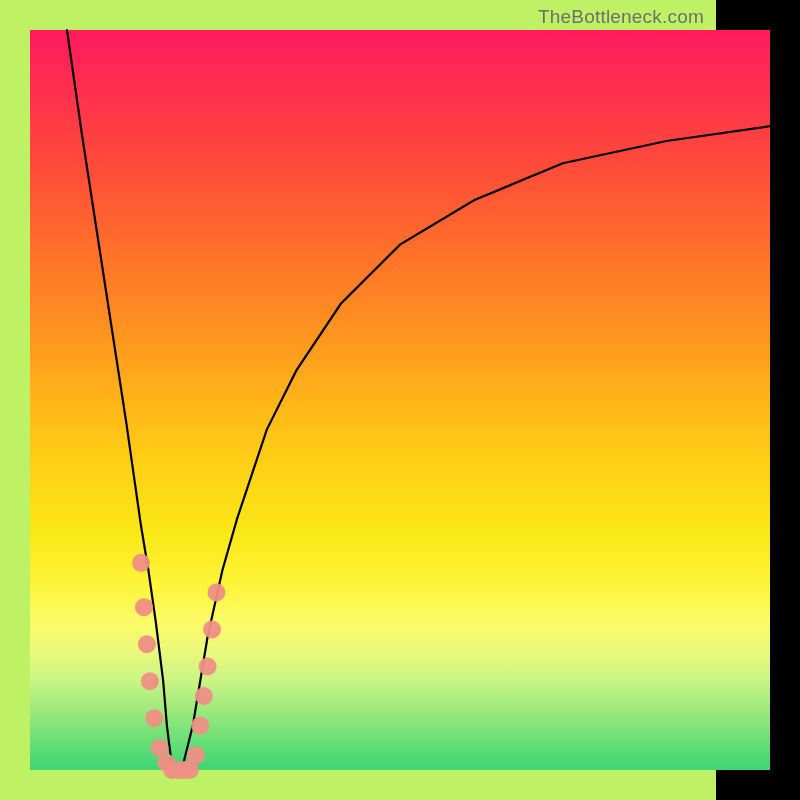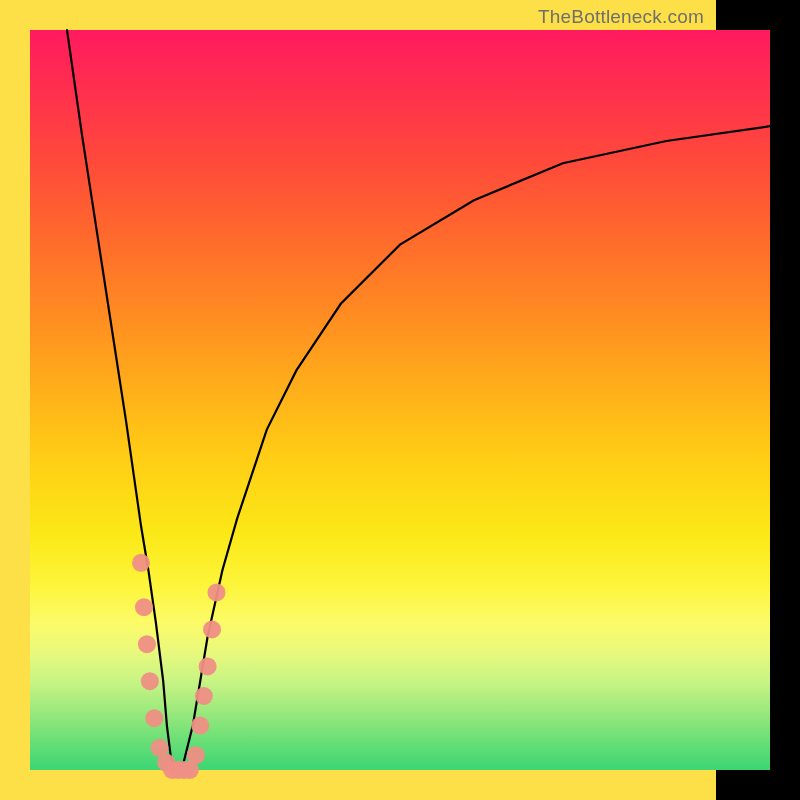--- a/index.html
+++ b/index.html
@@ -10,21 +10,21 @@
     overflow: hidden;
     background: #000;
     font-family: Arial, Helvetica, sans-serif;
   }
   .frame {
     position: absolute;
     top: 0;
     left: 0;
     width: 716px;
     height: 800px;
-    background: #fde047;
+    background: #bef264;
   }
   .plot {
     position: absolute;
     top: 30px;
     left: 30px;
     width: 740px;
     height: 740px;
     
     background: linear-gradient(to bottom,
       #ff1a5e 0%,

